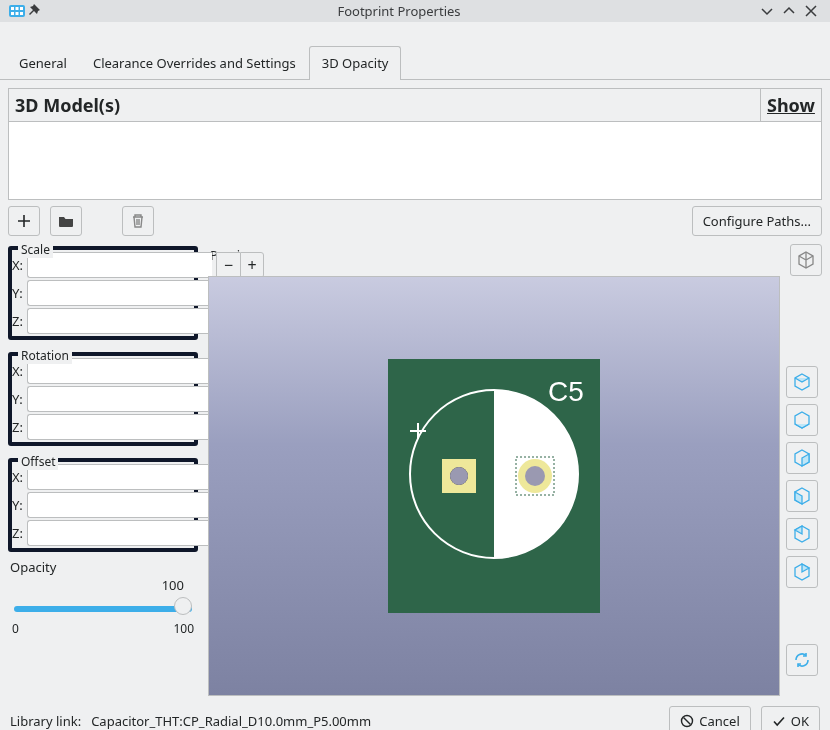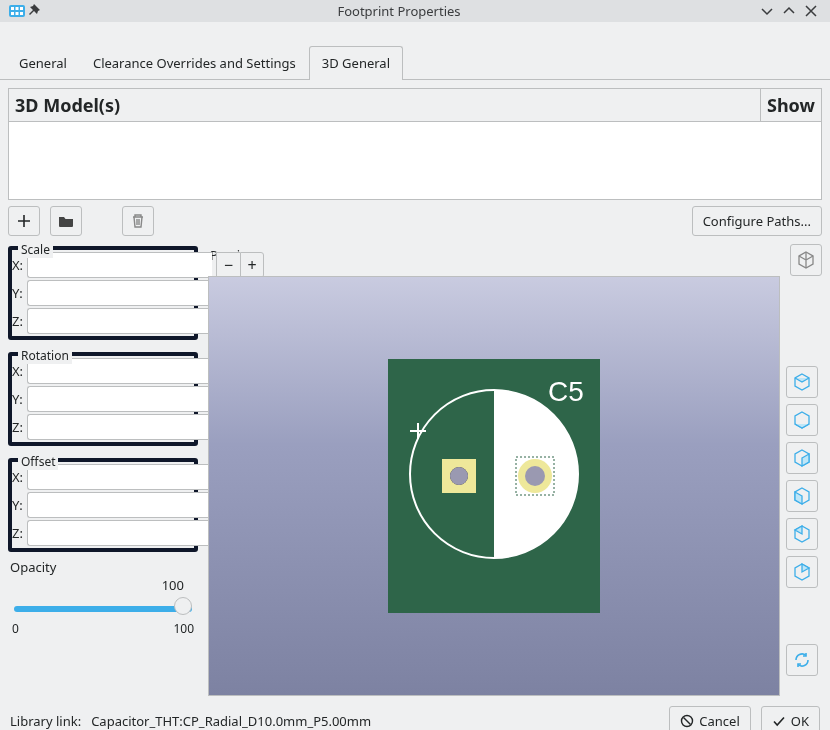--- a/index.html
+++ b/index.html
@@ -75,21 +75,21 @@
     background: #fff;
   }
   .list-header {
     display: flex;
     background: #eff0f1;
     border-bottom: 1px solid #bcbebf;
     font-weight: bold;
     font-size: 18px;
   }
   .col-models { flex:1; padding: 4px 6px; border-right:1px solid #bcbebf;}
-  .col-show { width:60px; padding:4px 6px; text-align:left;}
+  .col-show { width:60px; padding:4px 6px; text-align:left;text-decoration:underline;}
   .list-body { flex:1; }
   .row-toolbar {
     display: flex;
     align-items: center;
     gap: 10px;
     padding: 6px 0 6px 0;
   }
   .iconbtn, .btn {
     height: 30px;
     border: 1px solid #bcbebf;
@@ -272,21 +272,21 @@
   <div class="win-btn">
     <svg viewBox="0 0 12 12" stroke="#3a3c3e" stroke-width="1.5">
         <path d="M1 1l10 10M11 1L1 11"></path>
       </svg>
   </div>
 </div>
 
 <div class="tabs">
   <div class="tab">General</div>
   <div class="tab">Clearance Overrides and Settings</div>
-  <div class="tab active">3D General</div>
+  <div class="tab active">3D Opacity</div>
 </div>
 
 <div class="content">
 
   <div class="list-panel">
     <div class="list-header">
       <div class="col-models">3D Model(s)</div>
       <div class="col-show">Show</div>
     </div>
     <div class="list-body"></div>

